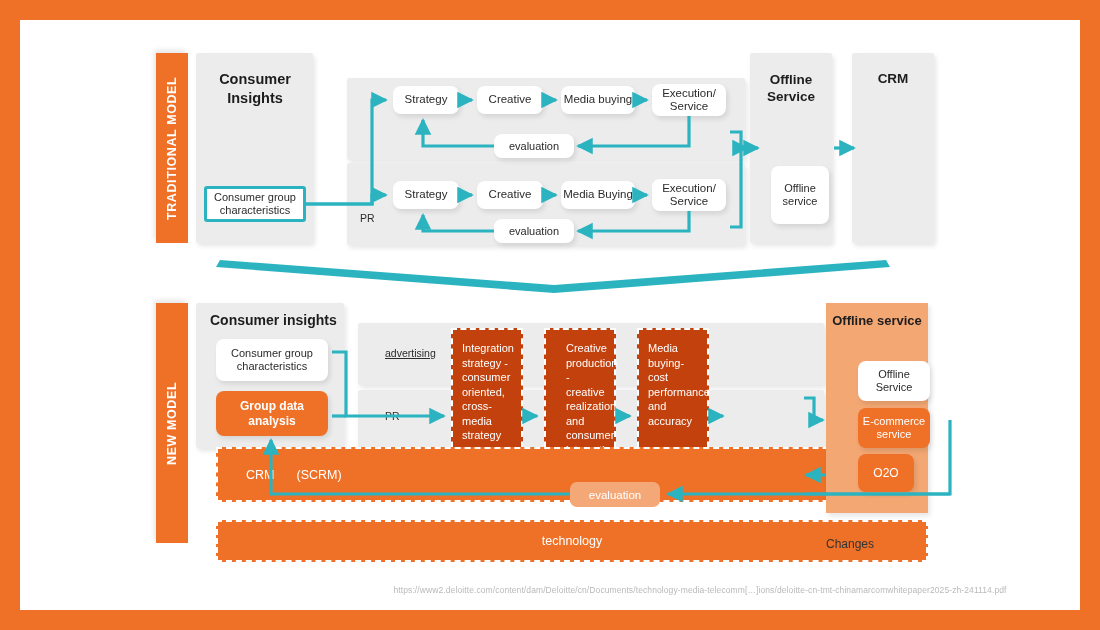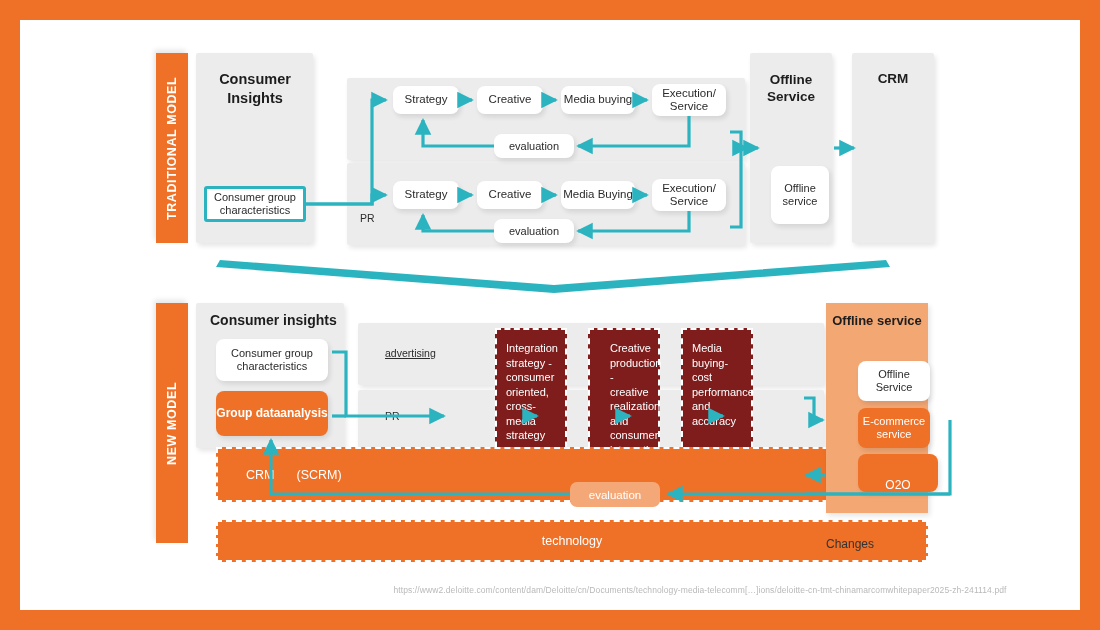--- a/index.html
+++ b/index.html
@@ -31,26 +31,25 @@
   .graypanel { background:#ececec; border-radius:2px; }
   .whitebox {
     background:#ffffff;
     border-radius:8px;
     display:flex; align-items:center; justify-content:center;
     text-align:center;
     color:#2b2b2b;
     line-height:1.15;
   }
   .orangebox {
-    background:#7f1d1d;
+    background:#c2410c;
     color:#ffffff;
     border:2px dashed #ffffff;
     line-height:1.32;
     padding:11px 9px 6px 9px;
-    margin-left:44px;
   }
   .orangeround {
     background:#ee7127;
     color:#fff;
     border-radius:8px;
     display:flex;align-items:center;justify-content:center;
     text-align:center;
     line-height:1.2;
   }
   .orangebar {
@@ -154,21 +153,21 @@
     <span>NEW MODEL</span>
   </div>
 
   <div class="abs graypanel shadow" style="left:176px;top:283px;width:148px;height:145px;"></div>
   <div class="abs" style="left:190px;top:292px;font-size:14px;font-weight:bold;color:#1d1d1d;">
     <span>Consumer insights</span></div>
   <div class="abs whitebox shadow" style="left:196px;top:319px;width:112px;height:42px;flex-direction:column;font-size:11px;">
     <div>Consumer group</div>
     <div>characteristics</div>
     </div>
-  <div class="abs orangeround shadow" style="left:196px;top:371px;width:112px;height:45px;font-size:12px;font-weight:bold;">
+  <div class="abs orangeround shadow" style="left:196px;top:371px;width:112px;height:45px;flex-direction:column;font-size:12px;font-weight:bold;">
     <div>Group data</div>
     <div>analysis</div>
     </div>
 
   <div class="abs graypanel shadow" style="left:338px;top:303px;width:466px;height:62px;"></div>
   <div class="abs graypanel shadow" style="left:338px;top:370px;width:466px;height:68px;"></div>
   <div class="abs" style="left:365px;top:327px;font-size:10.5px;color:#2b2b2b;text-decoration:underline;">
     <span>advertising</span></div>
   <div class="abs" style="left:365px;top:390px;font-size:10.5px;color:#2b2b2b;">
     <span>PR</span></div>
@@ -198,21 +197,21 @@
   <div class="abs" style="left:806px;top:293px;width:102px;text-align:center;font-size:13px;font-weight:bold;color:#1d1d1d;">
     <span>Offline service</span></div>
   <div class="abs whitebox shadow" style="left:838px;top:341px;width:72px;height:40px;flex-direction:column;font-size:11px;">
     <div>Offline</div>
     <div>Service</div>
     </div>
   <div class="abs orangeround shadow" style="left:838px;top:388px;width:72px;height:40px;flex-direction:column;font-size:11px;">
     <div>E-commerce</div>
     <div>service</div>
     </div>
-  <div class="abs orangeround shadow" style="left:838px;top:434px;width:80px;height:38px;font-size:12px;align-items:flex-end;">
+  <div class="abs orangeround shadow" style="left:838px;top:434px;width:56px;height:38px;font-size:12px;">
     <span>O2O</span>
     </div>
 
   <svg class="layer" viewBox="0 0 1060 590">
     <defs>
       <marker id="ar" markerWidth="6" markerHeight="6" refX="4.6" refY="3" orient="auto">
         <path d="M0,0.4 L5.2,3 L0,5.6 Z" fill="#2bb4c0"></path>
       </marker>
     </defs>
     <g stroke="#2bb4c0" stroke-width="3.2" fill="none" marker-end="url(#ar)">

